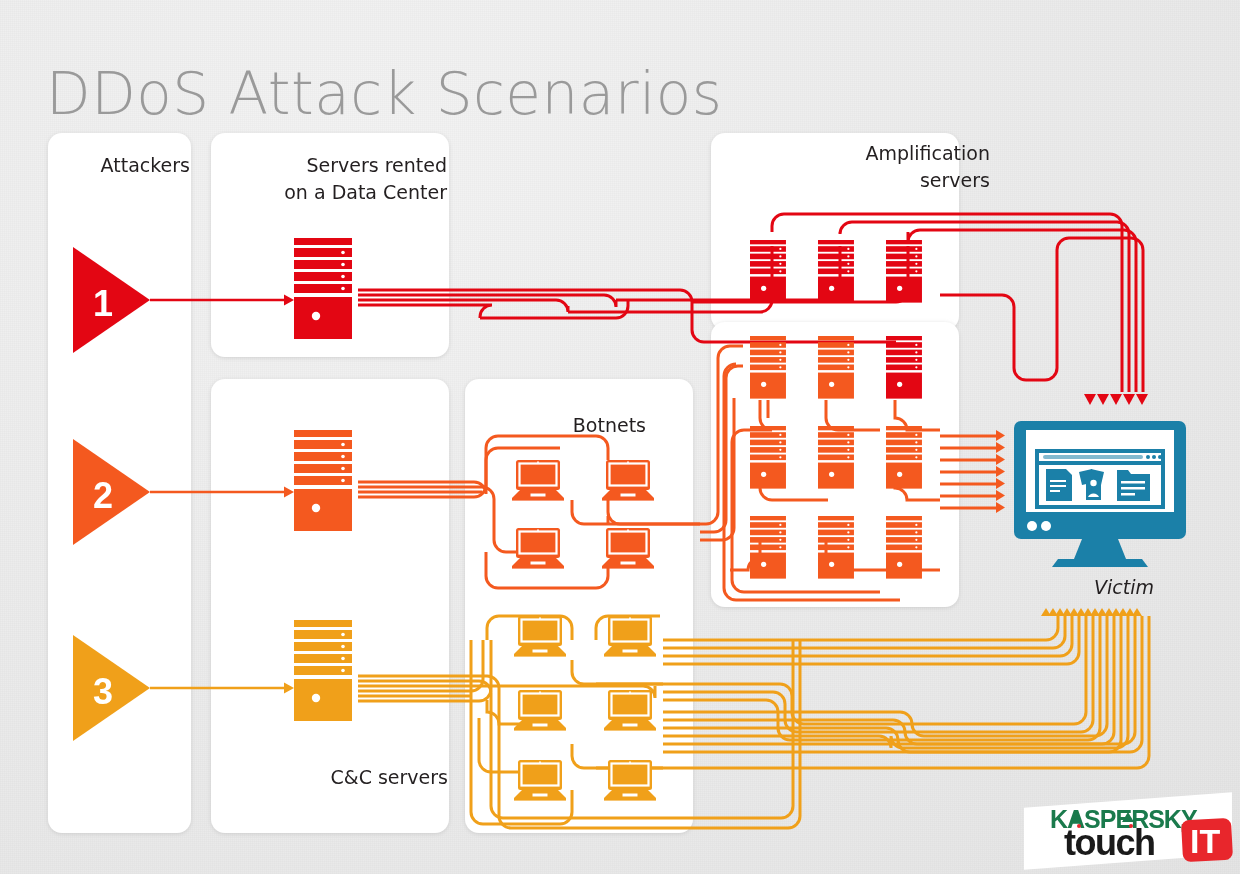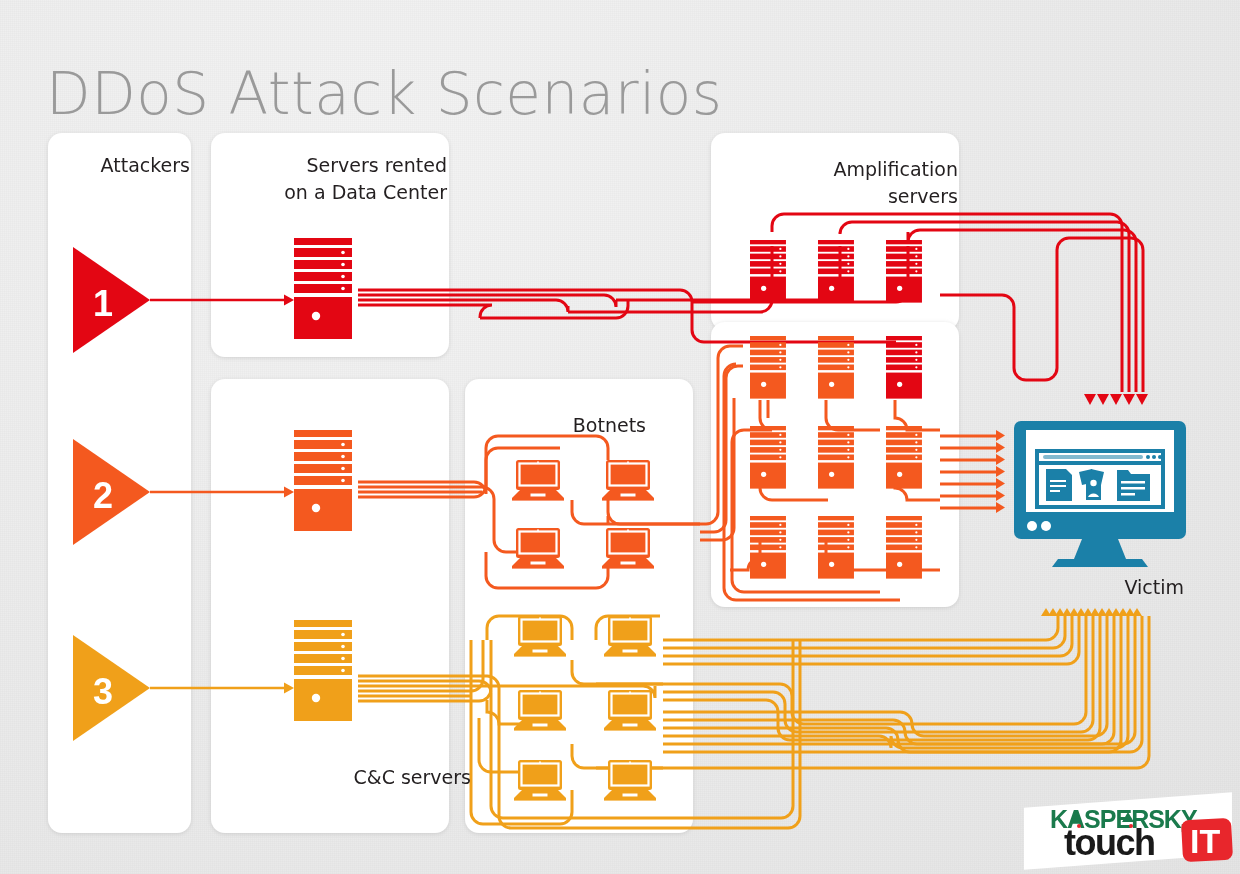--- a/index.html
+++ b/index.html
@@ -28,24 +28,24 @@
     margin-top:28px;
   }
   .panel-label{
     position:absolute;z-index:3;color:#231f20;
     font-size:19px;text-align:right;line-height:1.42;
     font-family:"DejaVu Sans","Liberation Sans",sans-serif;
     white-space:pre-line;
   }
   #lbl-attackers{left:50px;top:152px;width:140px;}
   #lbl-datacenter{left:212px;top:152px;width:235px;}
-  #lbl-amplification{left:712px;top:156px;width:246px;}
+  #lbl-amplification{left:712px;top:140px;width:246px;padding-left:32px;}
   #lbl-botnets{left:466px;top:412px;width:180px;}
-  #lbl-cc{left:212px;top:764px;width:259px;}
-  #lbl-victim{left:1018px;top:574px;width:166px;}
+  #lbl-cc{left:212px;top:764px;width:236px;}
+  #lbl-victim{left:988px;top:574px;width:166px;font-style:italic;}
 
   
   #logos{
     position:absolute;left:1024px;top:800px;width:208px;height:62px;z-index:4;
   }
   #logo-plate{
     position:absolute;inset:0;background:#ffffff;
     transform:skewY(-4.2deg);
   }
   #logo-kaspersky{

